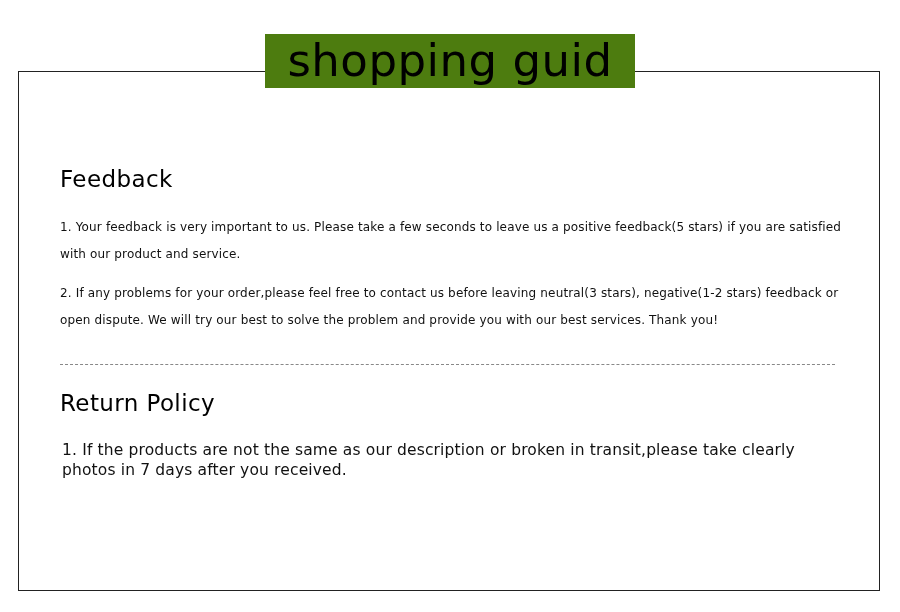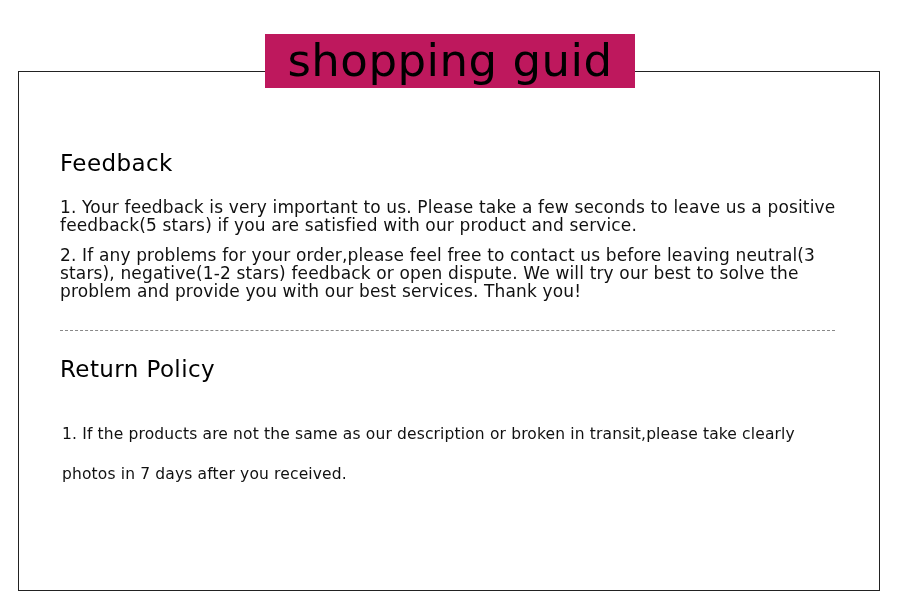--- a/index.html
+++ b/index.html
@@ -41,74 +41,74 @@
   .title-wrap {
     position: absolute;
     left: 0;
     top: 34px;
     width: 900px;
     text-align: center;
     z-index: 5;
   }
   .title {
     display: inline-block;
-    background: #be185d;
+    background: #4d7c0f;
     padding: 0 22px;
     font-family: "DejaVu Sans", sans-serif;
     font-size: 45px;
     font-weight: 400;
     line-height: 54px;
     letter-spacing: 0.5px;
     color: #000000;
   }
 
   .content {
     position: absolute;
     left: 60px;
-    top: 150px;
+    top: 166px;
     width: 790px;
   }
 
   .section-heading {
     font-family: "DejaVu Sans", sans-serif;
     font-size: 23px;
     font-weight: 400;
     color: #000000;
     letter-spacing: 0.4px;
     margin: 0 0 22px 0;
   }
 
   .para {
     font-family: "DejaVu Sans", sans-serif;
-    font-size: 17px;
-    line-height: 18px;
+    font-size: 12px;
+    line-height: 27px;
     color: #111111;
     margin: 0;
     letter-spacing: 0.15px;
   }
 
   .feedback-block .para + .para {
     margin-top: 12px;
   }
 
   .divider {
     margin: 30px 0 24px 0;
     height: 1px;
     border: 0;
     border-top: 1px dashed #888888;
     width: 775px;
   }
 
   .return-block .section-heading {
-    margin-bottom: 32px;
+    margin-bottom: 24px;
   }
 
   .return-block .para {
     font-size: 15.5px;
-    line-height: 40px;
+    line-height: 20px;
     padding-left: 2px;
   }
 </style>
 </head>
 <body>
 
 <div class="page">
 
   <div class="frame"></div>
 

